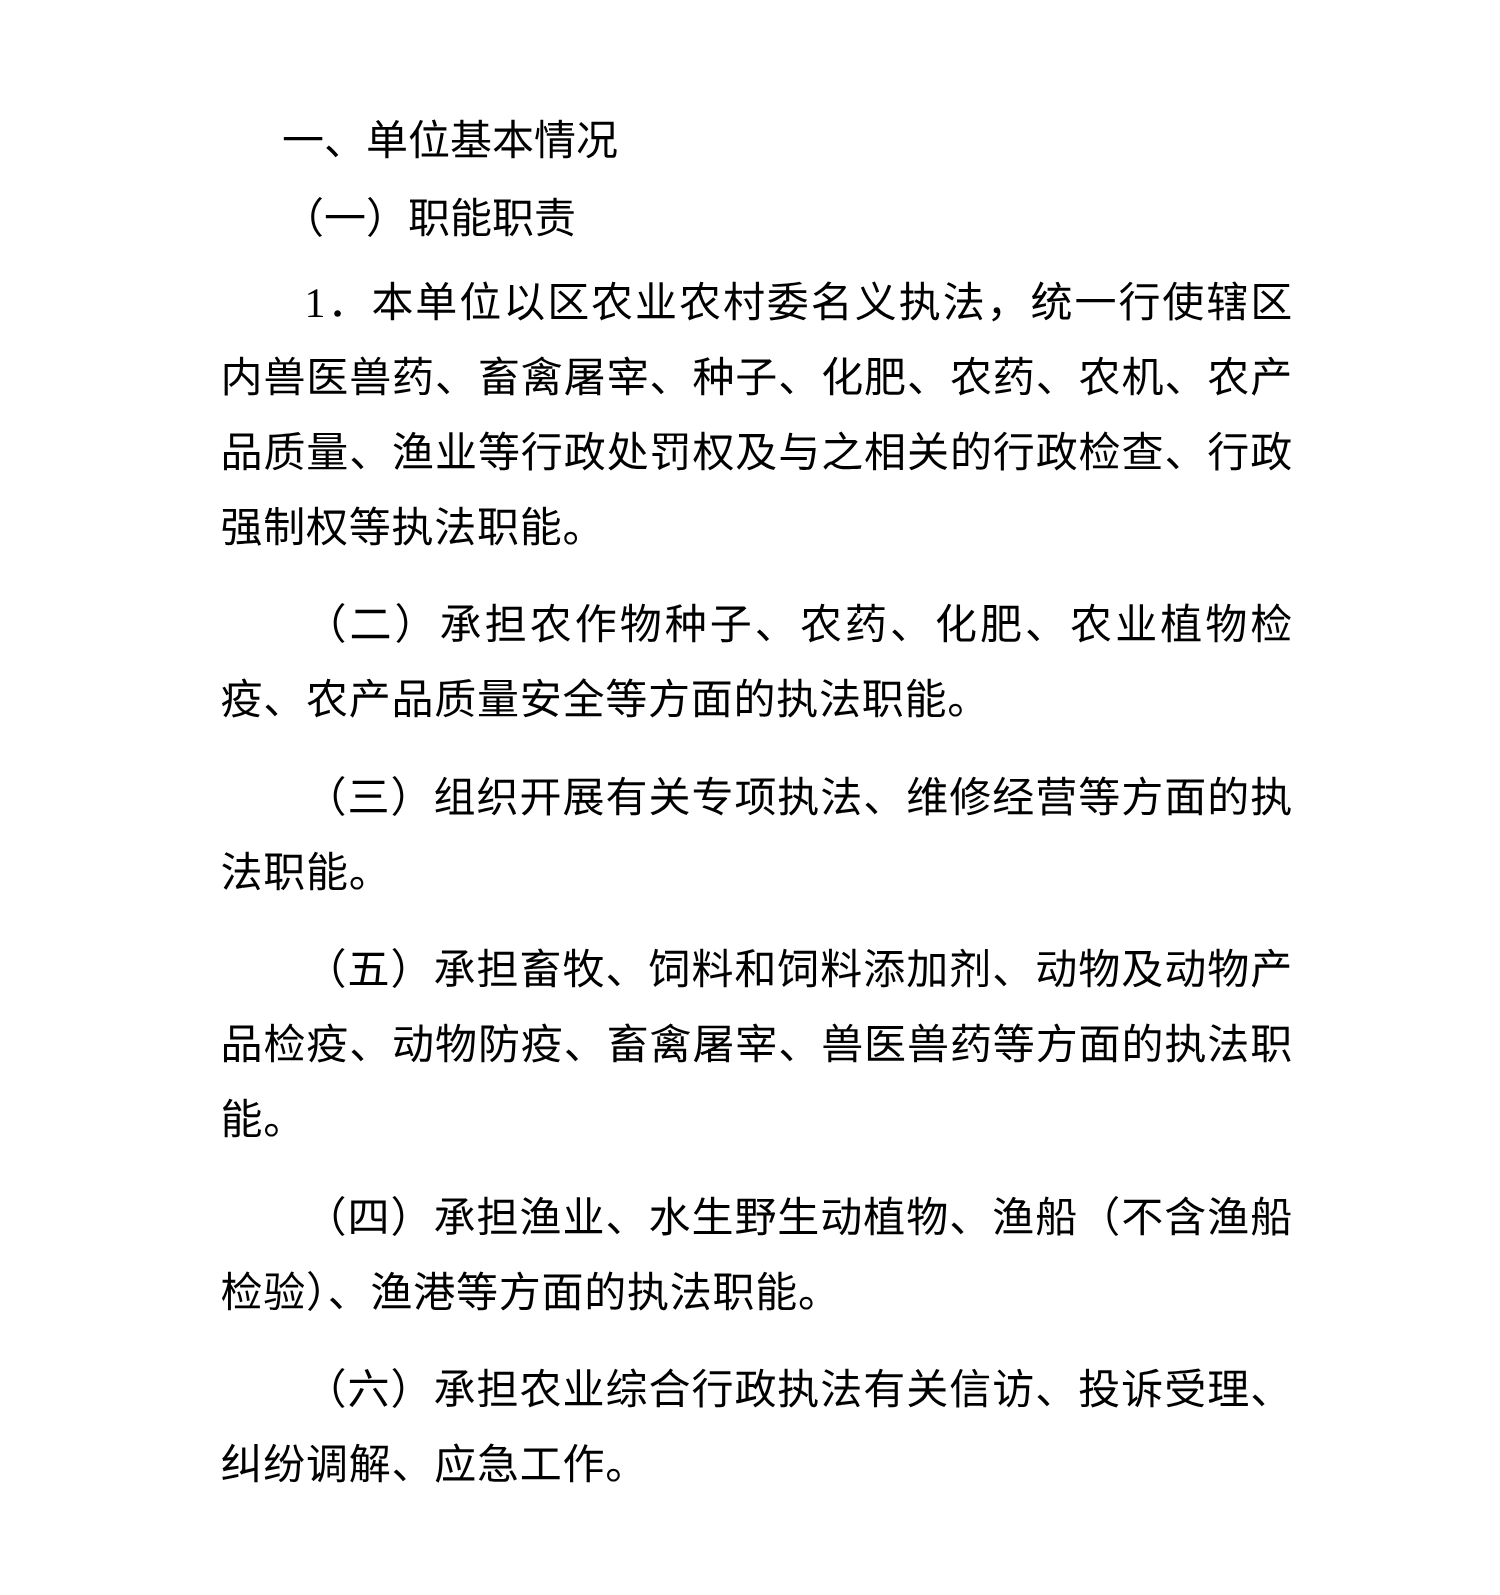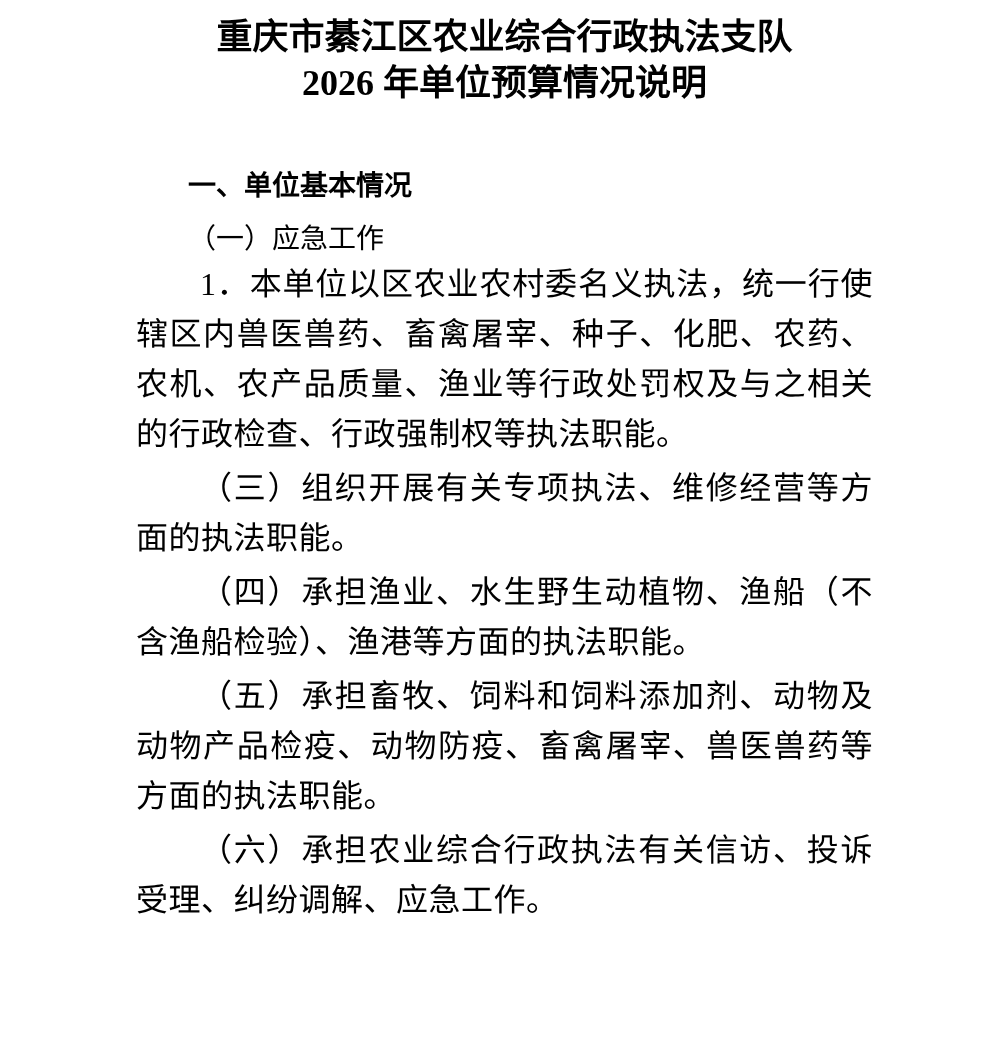--- a/index.html
+++ b/index.html
@@ -27,68 +27,65 @@
     line-height: 46px;
     text-align: center;
     margin: 0;
     color: #000000;
   }
   .doc-title .title-line {
     display: block;
   }
   .section-heading {
     font-family: "Liberation Sans", "DejaVu Sans", sans-serif;
-    font-weight: bold;
+    font-weight: normal;
     font-size: 28px;
     line-height: 32px;
     margin: 64px 0 0 0;
     text-indent: 2em;
     color: #000000;
   }
   .subsection-heading {
     font-family: "Liberation Serif", "DejaVu Serif", serif;
     font-weight: normal;
     font-size: 28px;
     line-height: 32px;
     margin: 21px 0 2px 0;
     text-indent: 2em;
     color: #000000;
   }
   .body-paragraph {
     font-family: "Liberation Serif", "DejaVu Serif", serif;
     font-weight: normal;
-    font-size: 32px;
+    font-size: 28px;
     line-height: 50px;
-    margin: 4px;
+    margin: 15px;
     text-align: justify;
     text-justify: inter-ideograph;
     text-indent: 2em;
     color: #000000;
     letter-spacing: 0.5px;
   }
 </style>
 </head>
 <body>
 
 <div class="page">
 
-  <h1 class="doc-title">
-    <span class="title-line">重庆市綦江区农业综合行政执法支队</span>
-    <span class="title-line">2026 年单位预算情况说明</span>
-  </h1>
 
   <h2 class="section-heading">一、单位基本情况</h2>
 
-  <h3 class="subsection-heading">（一）应急工作</h3>
+  <h3 class="subsection-heading">（一）职能职责</h3>
 
   <p class="body-paragraph">1．本单位以区农业农村委名义执法，统一行使辖区内兽医兽药、畜禽屠宰、种子、化肥、农药、农机、农产品质量、渔业等行政处罚权及与之相关的行政检查、行政强制权等执法职能。</p>
 
 
+  <p class="body-paragraph">（二）承担农作物种子、农药、化肥、农业植物检疫、农产品质量安全等方面的执法职能。</p>
 
   <p class="body-paragraph">（三）组织开展有关专项执法、维修经营等方面的执法职能。</p>
 
+  <p class="body-paragraph">（五）承担畜牧、饲料和饲料添加剂、动物及动物产品检疫、动物防疫、畜禽屠宰、兽医兽药等方面的执法职能。</p>
+
   <p class="body-paragraph">（四）承担渔业、水生野生动植物、渔船（不含渔船检验）、渔港等方面的执法职能。</p>
-
-  <p class="body-paragraph">（五）承担畜牧、饲料和饲料添加剂、动物及动物产品检疫、动物防疫、畜禽屠宰、兽医兽药等方面的执法职能。</p>
 
   <p class="body-paragraph">（六）承担农业综合行政执法有关信访、投诉受理、纠纷调解、应急工作。</p>
 
 </div>
 
 </body></html>

